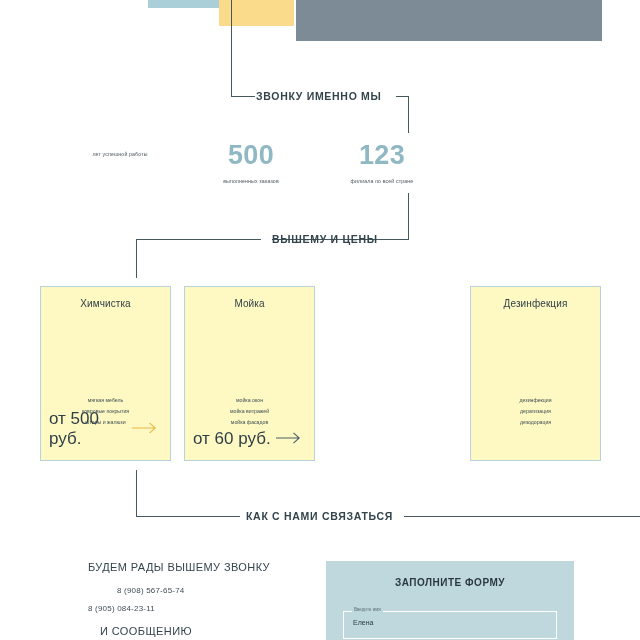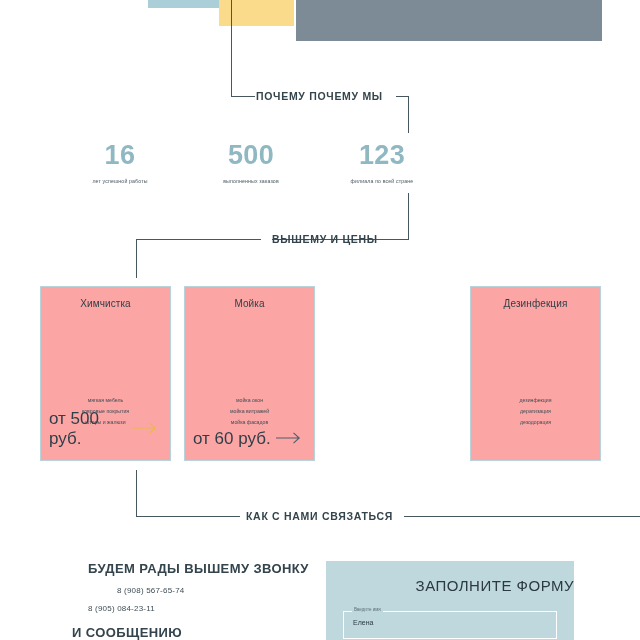--- a/index.html
+++ b/index.html
@@ -37,44 +37,44 @@
   .stat { position:absolute; text-align:center; }
   .stat .num {
     font-size:27px; font-weight:bold; color:#8fb8c3; line-height:1;
     letter-spacing:0.4px;
   }
   .stat .lbl { font-size:5.2px; color:#4a595f; margin-top:9px; letter-spacing:0.15px; }
 
   
   .card {
     position:absolute; top:286px; width:131px; height:175px;
-    border:1px solid #b9d3dc; background:#fca5a5;
+    border:1px solid #b9d3dc; background:#fef9c3;
   }
   .card h3 {
     position:absolute; left:0; right:0; top:11px;
     text-align:center; font-size:10px; font-weight:normal; color:#2f3f47;
     letter-spacing:0.1px;
   }
   .card .photo { position:absolute; left:11px; top:32px; width:108px; height:68px; overflow:hidden; }
   .card .items {
     position:absolute; left:0; right:0; top:108px;
     text-align:center; font-size:5.2px; color:#3f4e55; line-height:11px;
   }
   .card .pricerow { position:absolute; left:0; right:0; bottom:11px; display:flex; align-items:center; }
   .card .price { font-size:17px; color:#2f3f47; margin-left:8px; }
   .card .arrow { margin-left:auto; margin-right:12px; }
 
   
-  .c-head { position:absolute; font-weight:bold; font-size:13px; color:#33444c; letter-spacing:0.4px; }
+  .c-head { position:absolute; font-weight:normal; font-size:11px; color:#33444c; letter-spacing:0.4px; }
   .c-phone { position:absolute; font-size:8px; color:#3f4e55; letter-spacing:0.2px; }
 
   .formbox { position:absolute; left:326px; top:561px; width:248px; height:79px; background:#bfd8dd; }
   .formbox .ftitle {
-    position:absolute; left:0; right:0; top:16px; text-align:right;
-    font-weight:normal; font-size:15px; color:#2b3a42; letter-spacing:0.5px;
+    position:absolute; left:0; right:0; top:16px; text-align:center;
+    font-weight:bold; font-size:10px; color:#2b3a42; letter-spacing:0.5px;
   }
   .field { position:absolute; left:17px; top:50px; width:214px; height:28px; border:1px solid #fff; }
   .field .flabel {
     position:absolute; left:8px; top:-5px; background:#bfd8dd; padding:0 2px;
     font-size:4.5px; color:#5c6f76;
   }
   .field .fvalue { position:absolute; left:9px; top:7px; font-size:7px; color:#2b3a42; }
 </style>
 </head>
 <body>
@@ -85,29 +85,28 @@
   <div class="hero-yellow"></div>
   <div class="hero-img">
     <svg width="306" height="41" viewBox="0 0 306 41" preserveAspectRatio="none">
       <rect width="306" height="41" fill="#7d8b97"></rect>
     </svg>
   </div>
 
   <div class="ln lnv" style="left:231px; top:0; height:97px;"></div>
   <div class="ln lnh" style="left:231px; top:96px; width:24px;"></div>
 
-  <div class="sec-title" style="left:256px; top:90px; font-size:10.5px;">ПОЧЕМУ ПОЧЕМУ МЫ</div>
+  <div class="sec-title" style="left:256px; top:90px; font-size:10.5px;">ЗВОНКУ ИМЕННО МЫ</div>
 
   <div class="ln lnh" style="left:396px; top:96px; width:12px;"></div>
   <div class="ln lnv" style="left:408px; top:96px; height:37px;"></div>
   <div class="ln lnv" style="left:408px; top:193px; height:47px;"></div>
   <div class="ln lnh" style="left:272px; top:239px; width:137px;"></div>
 
   <div class="stat" style="left:60px; top:142px; width:120px;">
-    <div class="num">16</div>
     <div class="lbl">лет успешной работы</div>
   </div>
   <div class="stat" style="left:191px; top:142px; width:120px;">
     <div class="num">500</div>
     <div class="lbl">выполненных заказов</div>
   </div>
   <div class="stat" style="left:322px; top:142px; width:120px;">
     <div class="num">123</div>
     <div class="lbl">филиала по всей стране</div>
   </div>
@@ -161,21 +160,21 @@
 
   <div class="ln lnv" style="left:136px; top:470px; height:47px;"></div>
   <div class="ln lnh" style="left:136px; top:516px; width:104px;"></div>
 
   <div class="sec-title" style="left:246px; top:510px; font-size:10.5px;">КАК С НАМИ СВЯЗАТЬСЯ</div>
   <div class="ln lnh" style="left:404px; top:516px; width:236px;"></div>
 
   <div class="c-head" style="left:88px; top:561px;">БУДЕМ РАДЫ ВЫШЕМУ ЗВОНКУ</div>
   <div class="c-phone" style="left:88px; top:586px;padding-left:29px;">8 (908) 567-65-74</div>
   <div class="c-phone" style="left:88px; top:604px;">8 (905) 084-23-11</div>
-  <div class="c-head" style="left:72px; top:625px;">И СООБЩЕНИЮ</div>
+  <div class="c-head" style="left:100px; top:625px;">И СООБЩЕНИЮ</div>
 
   <div class="formbox">
     <div class="ftitle">ЗАПОЛНИТЕ ФОРМУ</div>
     <div class="field">
       <span class="flabel">Введите имя</span>
       <span class="fvalue">Елена</span>
     </div>
   </div>
 
 </div>

